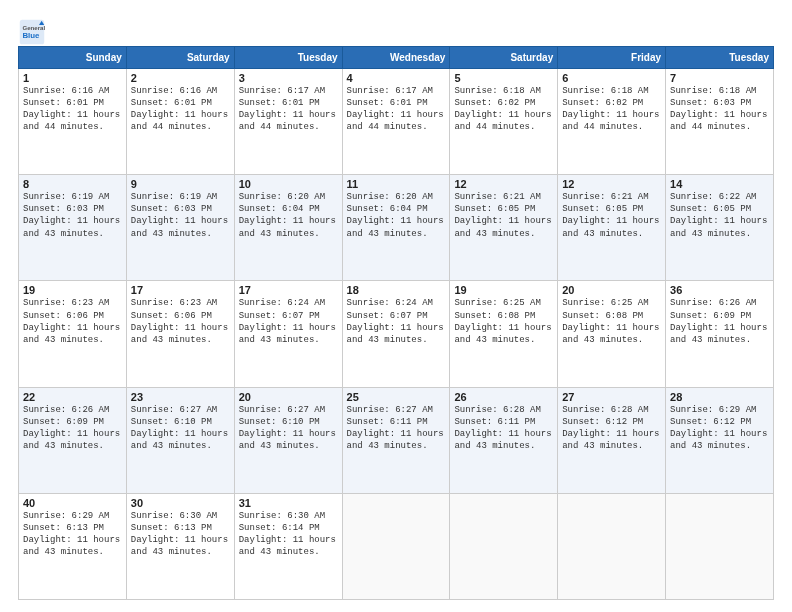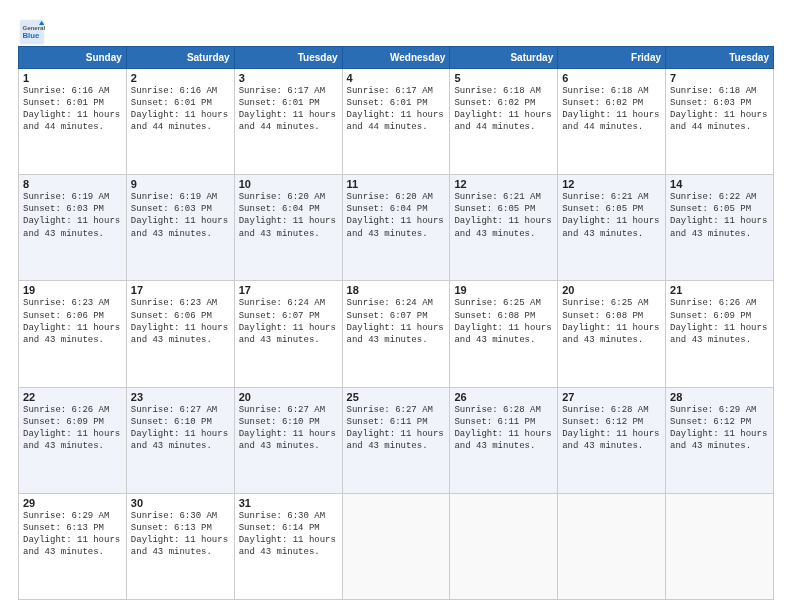--- a/index.html
+++ b/index.html
@@ -212,21 +212,21 @@
           </td>
           <td>
             <span class="day-num">19</span>
             <div class="day-info">Sunrise: 6:25 AM<br>Sunset: 6:08 PM<br>Daylight: 11 hours and 43 minutes.</div>
           </td>
           <td>
             <span class="day-num">20</span>
             <div class="day-info">Sunrise: 6:25 AM<br>Sunset: 6:08 PM<br>Daylight: 11 hours and 43 minutes.</div>
           </td>
           <td>
-            <span class="day-num">21</span>
+            <span class="day-num">36</span>
             <div class="day-info">Sunrise: 6:26 AM<br>Sunset: 6:09 PM<br>Daylight: 11 hours and 43 minutes.</div>
           </td>
         </tr>
         <tr>
           <td>
             <span class="day-num">22</span>
             <div class="day-info">Sunrise: 6:26 AM<br>Sunset: 6:09 PM<br>Daylight: 11 hours and 43 minutes.</div>
           </td>
           <td>
             <span class="day-num">23</span>
@@ -248,21 +248,21 @@
             <span class="day-num">27</span>
             <div class="day-info">Sunrise: 6:28 AM<br>Sunset: 6:12 PM<br>Daylight: 11 hours and 43 minutes.</div>
           </td>
           <td>
             <span class="day-num">28</span>
             <div class="day-info">Sunrise: 6:29 AM<br>Sunset: 6:12 PM<br>Daylight: 11 hours and 43 minutes.</div>
           </td>
         </tr>
         <tr>
           <td>
-            <span class="day-num">29</span>
+            <span class="day-num">40</span>
             <div class="day-info">Sunrise: 6:29 AM<br>Sunset: 6:13 PM<br>Daylight: 11 hours and 43 minutes.</div>
           </td>
           <td>
             <span class="day-num">30</span>
             <div class="day-info">Sunrise: 6:30 AM<br>Sunset: 6:13 PM<br>Daylight: 11 hours and 43 minutes.</div>
           </td>
           <td>
             <span class="day-num">31</span>
             <div class="day-info">Sunrise: 6:30 AM<br>Sunset: 6:14 PM<br>Daylight: 11 hours and 43 minutes.</div>
           </td>

